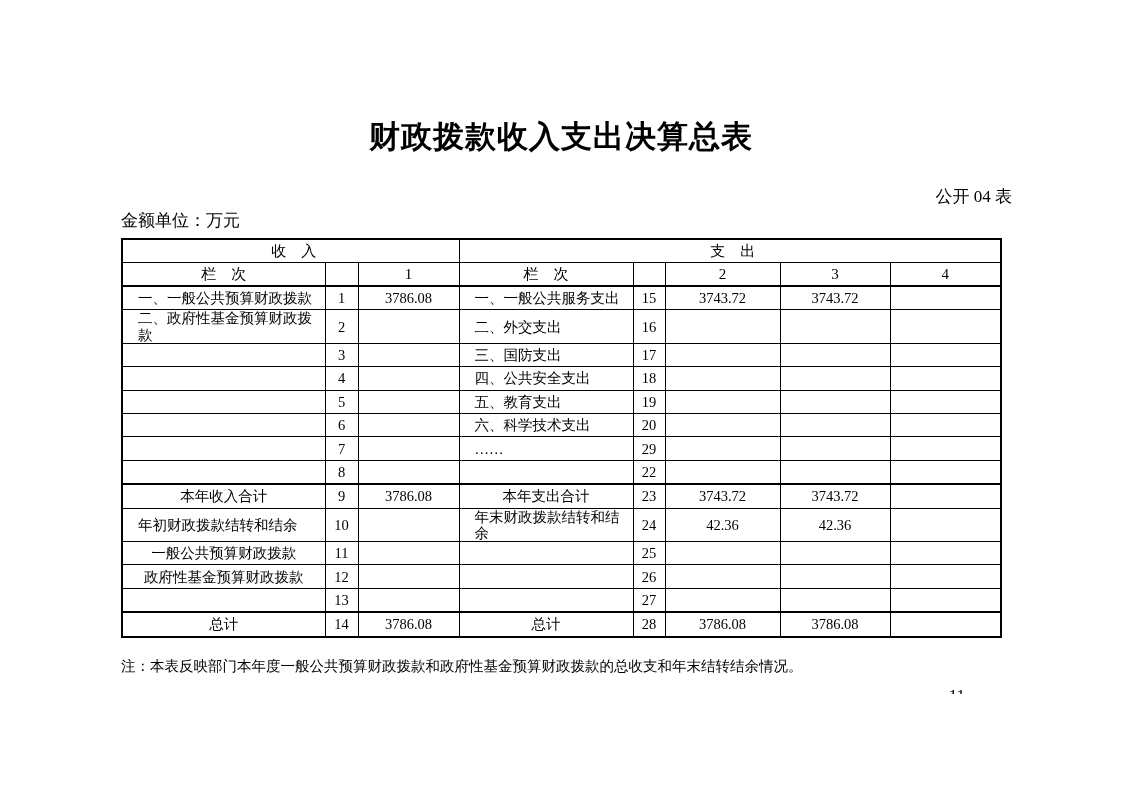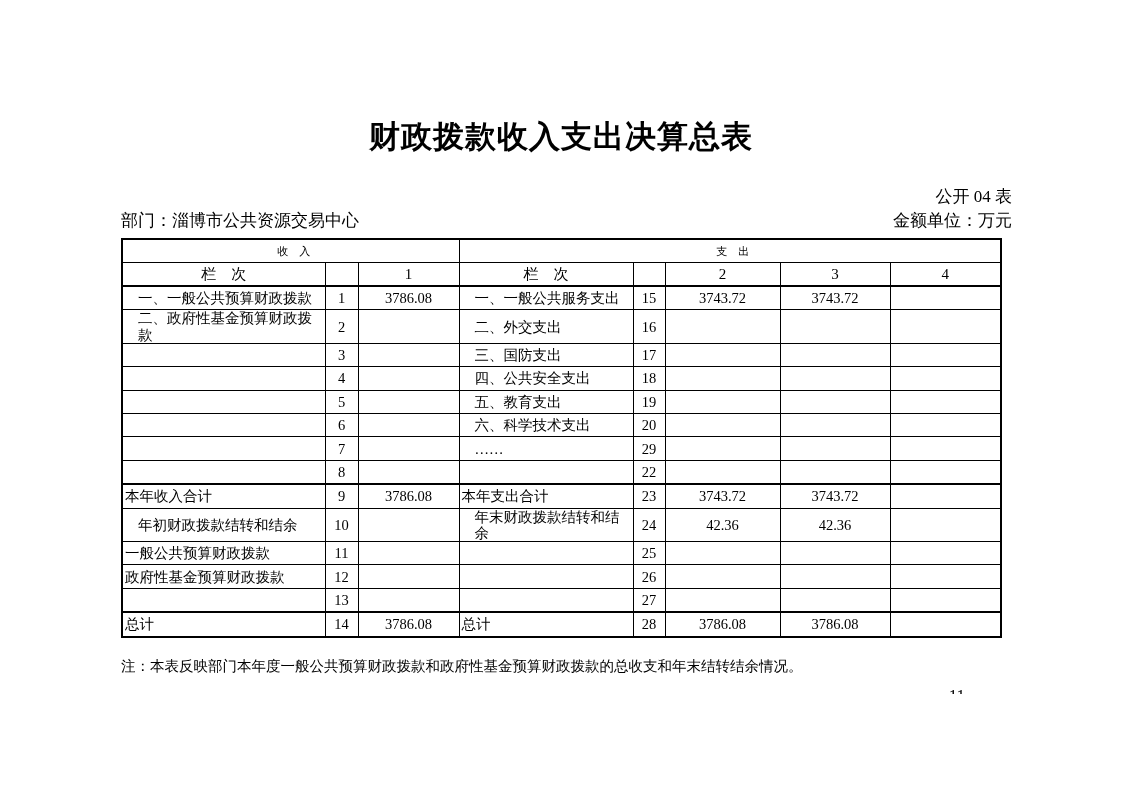--- a/index.html
+++ b/index.html
@@ -56,26 +56,26 @@
     border: 1px solid #000;
     font-weight: normal;
     font-size: 14.5px;
     line-height: 1.12;
     padding: 0 2px;
     overflow: hidden;
     text-align: center;
     vertical-align: middle;
     white-space: pre-line;
   }
-  tr.grp th { height: 22px; font-size: 11px; padding-left: 8px; }
+  tr.grp th { height: 22px; font-size: 15px; padding-left: 8px; }
   tr.cols th { height: 40px; font-size: 15px; }
   tr.lanes td { height: 22px; font-size: 15px; border-bottom: 2px solid #000; }
   tbody tr.data td { height: 22.4px; }
   td.item.L { text-align: left; padding-left: 15px; }
-  td.item.C { text-align: left; }
+  td.item.C { text-align: center; }
   tr.thick-top td { border-top: 2px solid #000; }
   .note {
     position: absolute;
     top: 657px;
     left: 121px;
     font-size: 14.5px;
   }
   .pageno {
     position: absolute;
     top: 686px;
@@ -90,21 +90,20 @@
 </head>
 <body>
 
 <div class="page">
 
   <h1 class="title">财政拨款收入支出决算总表</h1>
 
   <div class="table-code">公开 04 表</div>
 
   <div class="meta-row">
-    <span>部门：淄博市公共资源交易中心</span>
     <span>金额单位：万元</span>
   </div>
 
   <table class="budget">
     <colgroup>
       <col style="width:203px">
         <col style="width:33px">
         <col style="width:101px">
       <col style="width:174px">
         <col style="width:32px">

